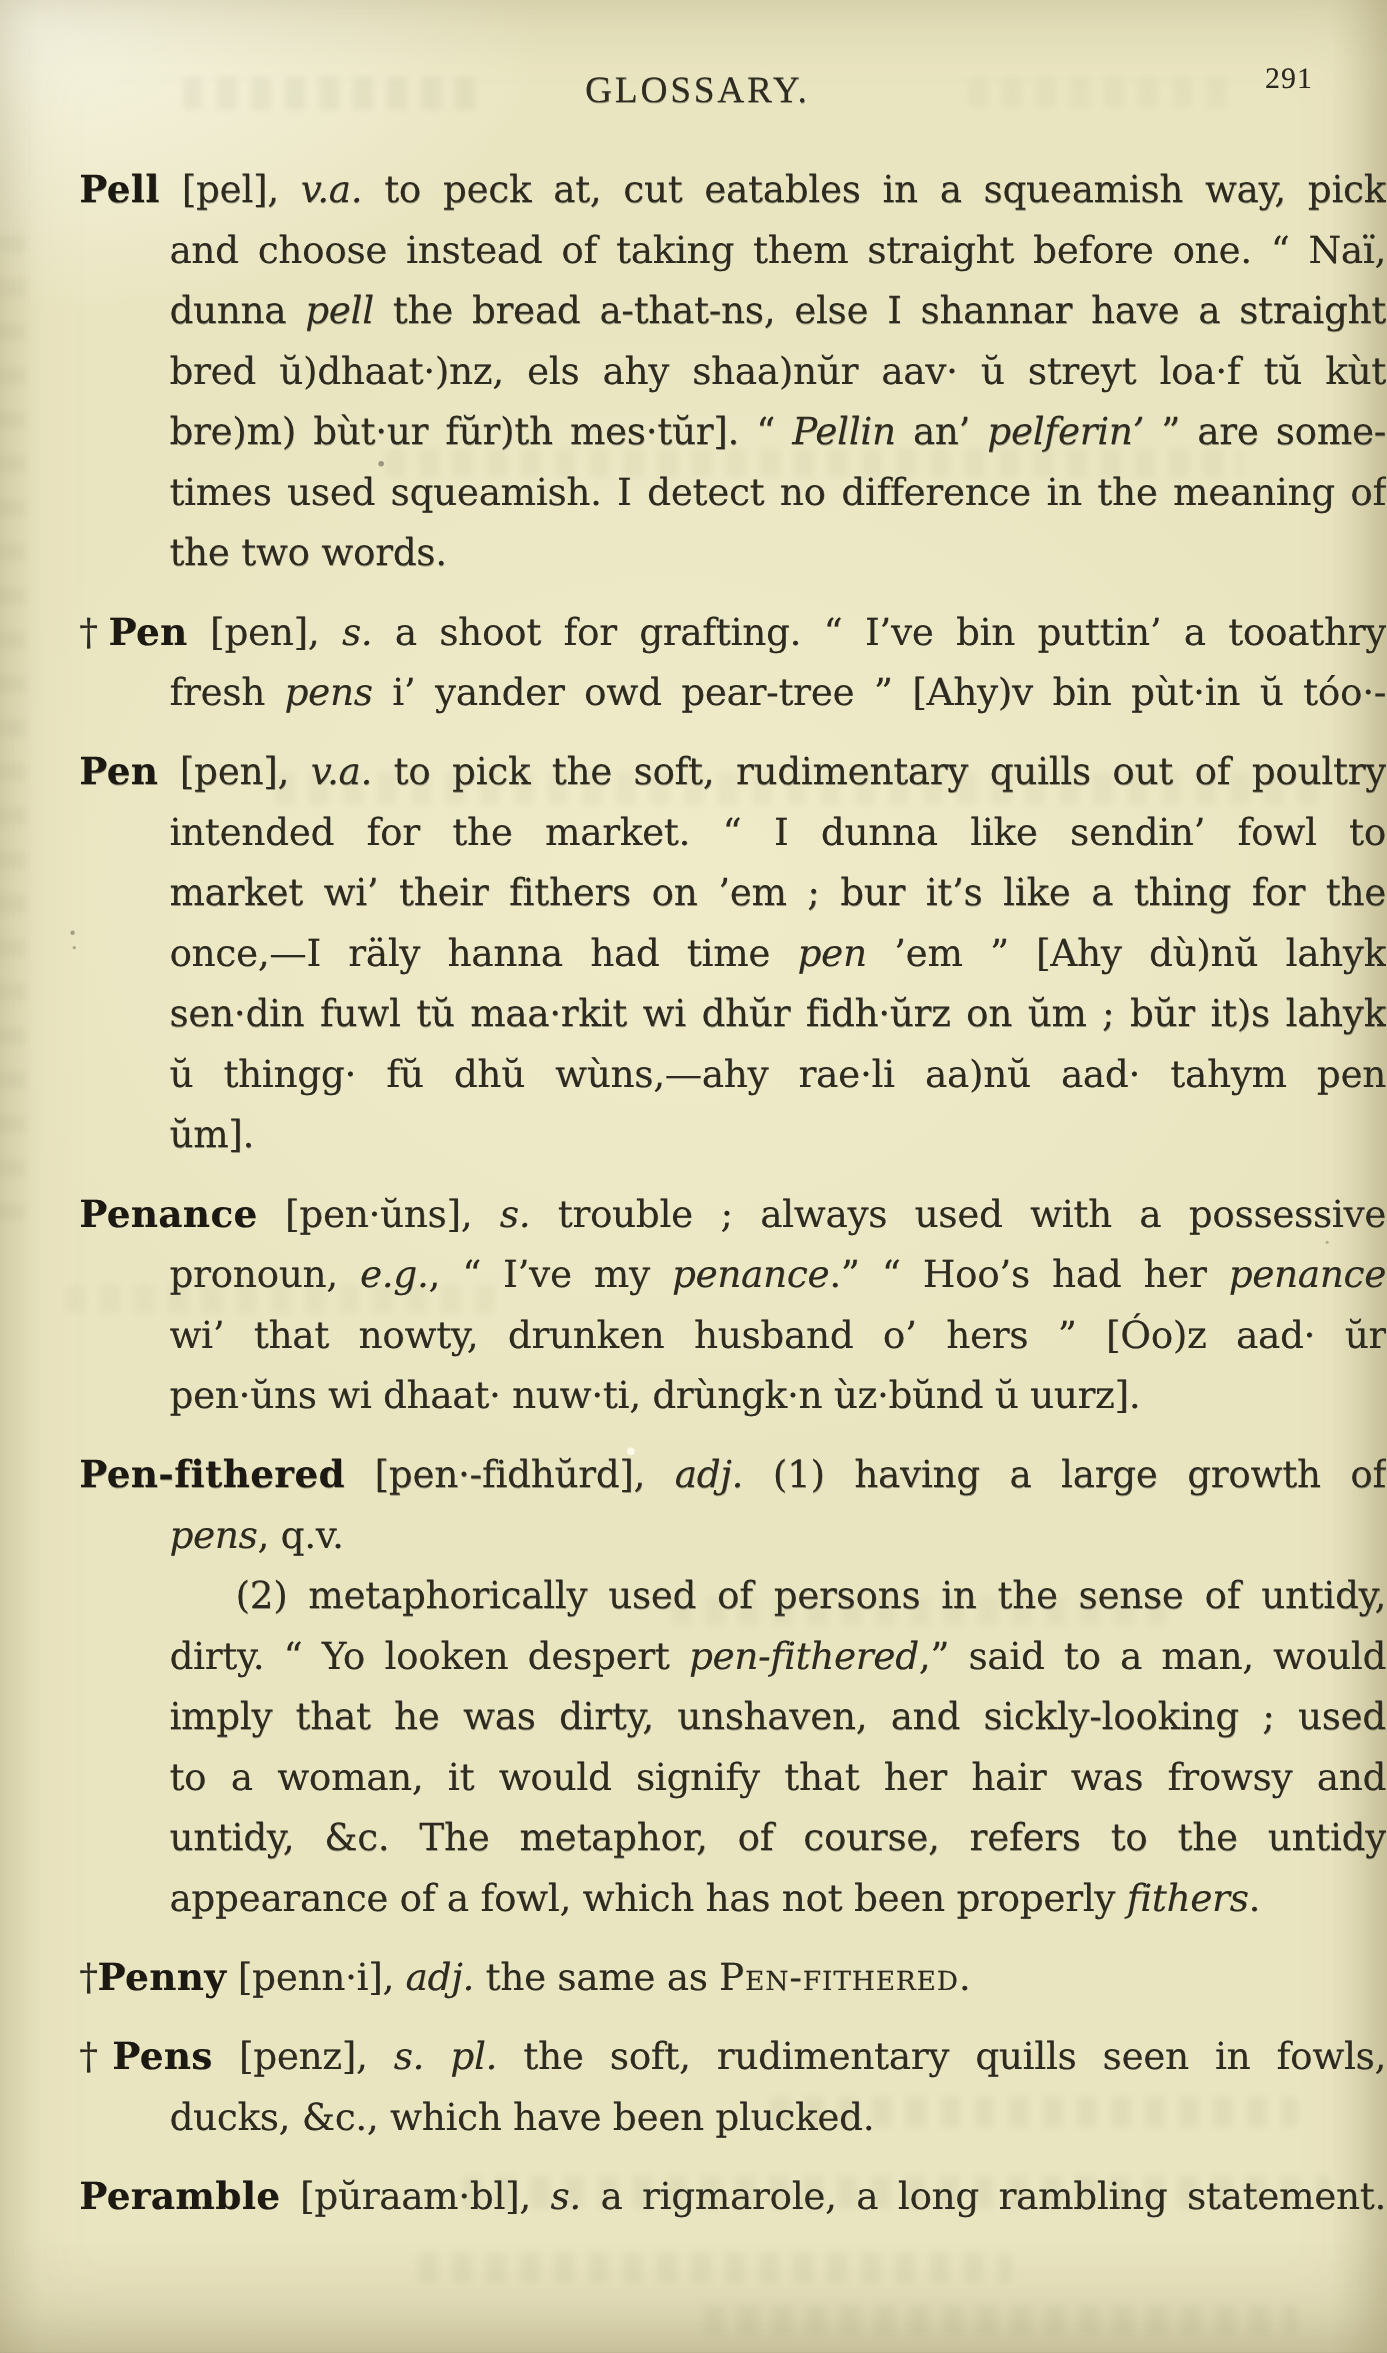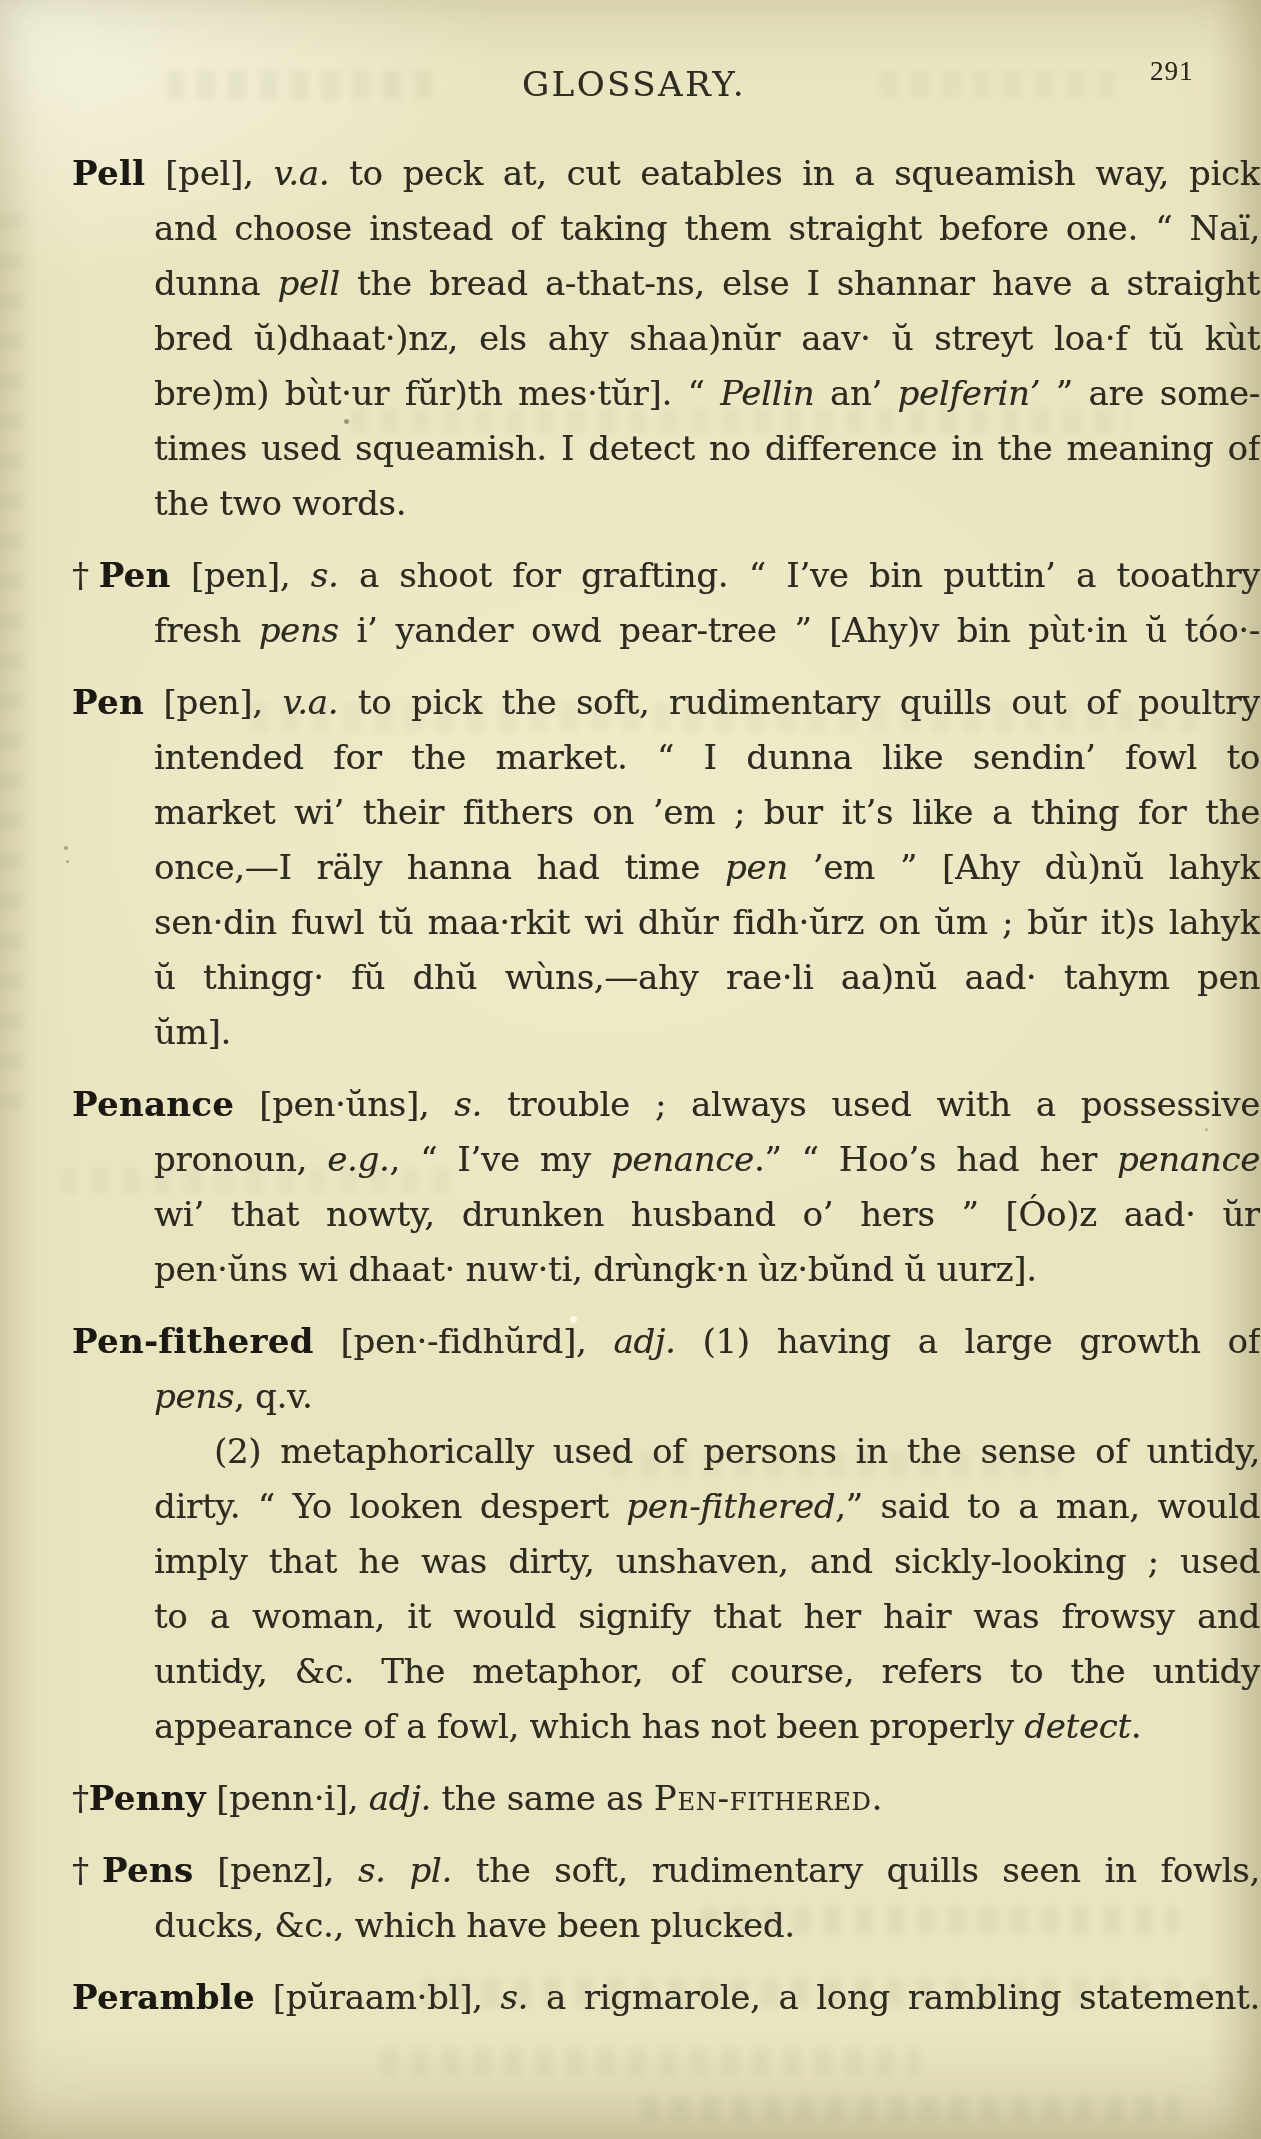--- a/index.html
+++ b/index.html
@@ -14,21 +14,21 @@
       radial-gradient(ellipse 760px 420px at 2% 1%, rgba(255,255,248,0.60), rgba(255,255,248,0) 62%),
       radial-gradient(ellipse 900px 740px at 48% 38%, rgba(252,248,220,0.30), rgba(0,0,0,0) 72%),
       linear-gradient(to right, rgba(120,110,68,0.10) 0%, rgba(0,0,0,0) 3%, rgba(0,0,0,0) 96%, rgba(120,110,68,0.14) 100%),
       linear-gradient(to bottom, rgba(120,110,68,0.06) 0%, rgba(0,0,0,0) 3%, rgba(0,0,0,0) 95%, rgba(120,110,68,0.14) 100%);
     box-shadow: inset 0 0 80px rgba(140,128,82,0.18), inset -10px -14px 40px rgba(130,118,72,0.18);
   }
   
   .gtitle{
     position:absolute;left:40px;top:64px;width:1188px;
     text-align:center;font-size:34px;letter-spacing:2.5px;
-    color:#2f2c22;text-shadow:0.3px 0.3px 0 rgba(47,44,34,0.45);
+    color:#2f2c22;text-shadow:0.3px 0.3px 0 rgba(47,44,34,0.45);font-family:Liberation Serif, serif;
   }
   .pnum{
     position:absolute;left:1150px;top:56px;
     font-size:27px;letter-spacing:1px;color:#2b2820;
     text-shadow:0.3px 0.3px 0 rgba(43,40,32,0.45);
     font-family:Liberation Serif, serif;
   }
   
   .gbody{
     position:absolute;left:40px;top:146px;width:1188px;
@@ -120,21 +120,21 @@
         <div class="line ind1">pen·ŭns wi dhaat· nuw·ti, drùngk·n ùz·bŭnd ŭ uurz].</div>
       </div>
       <div class="entry">
         <div class="line ind0 j"><span class="b">Pen-fithered</span> [pen·-fidhŭrd], <span class="i">adj.</span> (1) having a large growth of</div>
         <div class="line ind1"><span class="i">pens</span>, q.v.</div>
         <div class="line ind2 j">(2) metaphorically used of persons in the sense of untidy,</div>
         <div class="line ind1 j">dirty.  “ Yo looken despert <span class="i">pen-fithered</span>,” said to a man, would</div>
         <div class="line ind1 j">imply that he was dirty, unshaven, and sickly-looking ; used</div>
         <div class="line ind1 j">to a woman, it would signify that her hair was frowsy and</div>
         <div class="line ind1 j">untidy, &amp;c.  The metaphor, of course, refers to the untidy</div>
-        <div class="line ind1">appearance of a fowl, which has not been properly <span class="i">detect</span>.</div>
+        <div class="line ind1">appearance of a fowl, which has not been properly <span class="i">fithers</span>.</div>
       </div>
       <div class="entry">
         <div class="line ind0">†<span class="b">Penny</span> [penn·i], <span class="i">adj.</span> the same as <span class="sc">Pen-fithered.</span></div>
       </div>
       <div class="entry">
         <div class="line ind0 j">†<span class="b">Pens</span> [penz], <span class="i">s. pl.</span> the soft, rudimentary quills seen in fowls,</div>
         <div class="line ind1">ducks, &amp;c., which have been plucked.</div>
       </div>
       <div class="entry">
         <div class="line ind0 j"><span class="b">Peramble</span> [pŭraam·bl], <span class="i">s.</span> a rigmarole, a long rambling statement.</div>

